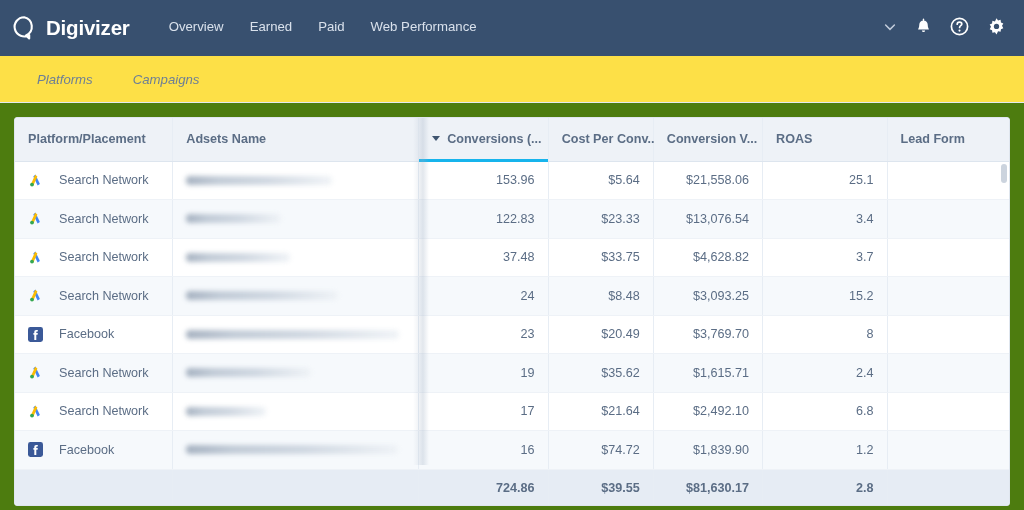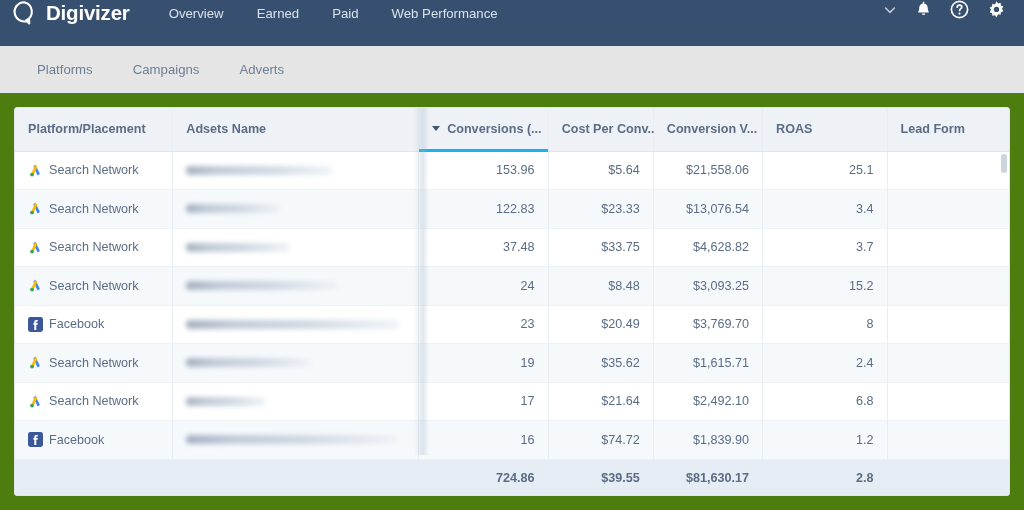--- a/index.html
+++ b/index.html
@@ -7,66 +7,67 @@
   html, body {
     width: 1024px;
     height: 510px;
     overflow: hidden;
     background: #ffffff;
     font-family: "Liberation Sans", sans-serif;
   }
 
   
   .topbar {
-    height: 46px;
+    height: 56px;
     background: #38506f;
     display: flex;
-    align-items: flex-start;
-    padding: 0 14px 8px 12px;
+    align-items: flex-end;
+    padding: 0 14px 16px 12px;
     position: relative;
   }
   .logo-group {
     display: flex;
     align-items: center;
     gap: 9px;
     margin-right: 26px;
   }
   .logo-mark { width: 25px; height: 25px; display: block; }
   .logo-text {
     color: #ffffff;
     font-size: 20.5px;
     font-weight: bold;
     letter-spacing: -0.2px;
   }
-  .topnav { display: flex; align-items: center; gap: 7px; }
+  .topnav { display: flex; align-items: center; gap: 0; }
   .topnav-item {
     color: #d9e1ec;
     font-size: 13.2px;
     padding: 6px 13px;
     cursor: pointer;
     white-space: nowrap;
   }
 
   .topbar-right {
     margin-left: auto;
     display: flex;
     align-items: center;
     gap: 18px;
     padding-right: 4px;
   }
   .ic { cursor: pointer; display: block; }
 
   
   .subtabs {
     height: 47px;
-    background: #e5e5e5;
+    background: #fde047;
     border-bottom: 1px solid #e3e9f0;
     display: flex;
     align-items: stretch;
     padding-left: 25px;
+    font-style: italic;
   }
   .subtab {
     display: flex;
     align-items: center;
     font-size: 13.2px;
     color: #6d7f96;
     padding: 0 12px;
     margin-right: 16px;
     cursor: pointer;
     position: relative;
@@ -146,21 +147,21 @@
   tbody td {
     padding: 0 13px;
     border-bottom: 1px solid #eef2f7;
     white-space: nowrap;
     vertical-align: middle;
   }
   td.num { text-align: right; color: #5d7châ; }
   td.num { text-align: right; color: #5d7089; }
   td.platform { color: #5b7089; }
 
-  .plat-cell { display: flex; align-items: center; gap: 6px; }
+  .plat-cell { display: flex; align-items: center; gap: 16px; }
   .plat-ico { width: 15px; height: 15px; flex: none; display: block; }
 
   
   .blur {
     height: 9px;
     border-radius: 4px;
     background: linear-gradient(90deg,#9aa7b8 0%, #b9c4d1 22%, #c9d2dd 55%, #dfe5ec 82%, #eef2f6 100%);
     filter: blur(2.6px);
     opacity: .88;
   }
@@ -256,23 +257,20 @@
   </div>
 </div>
 
 <div class="subtabs">
   <div class="subtab">
       <span>Platforms</span>
     </div>
   <div class="subtab">
       <span>Campaigns</span>
     </div>
-  <div class="subtab">
-      <span>Adverts</span>
-    </div>
 </div>
 
 <div class="page">
   <div class="card">
 
     <table class="grid">
       <colgroup>
         <col style="width:156px">
         <col style="width:243px">
         <col style="width:128px">

